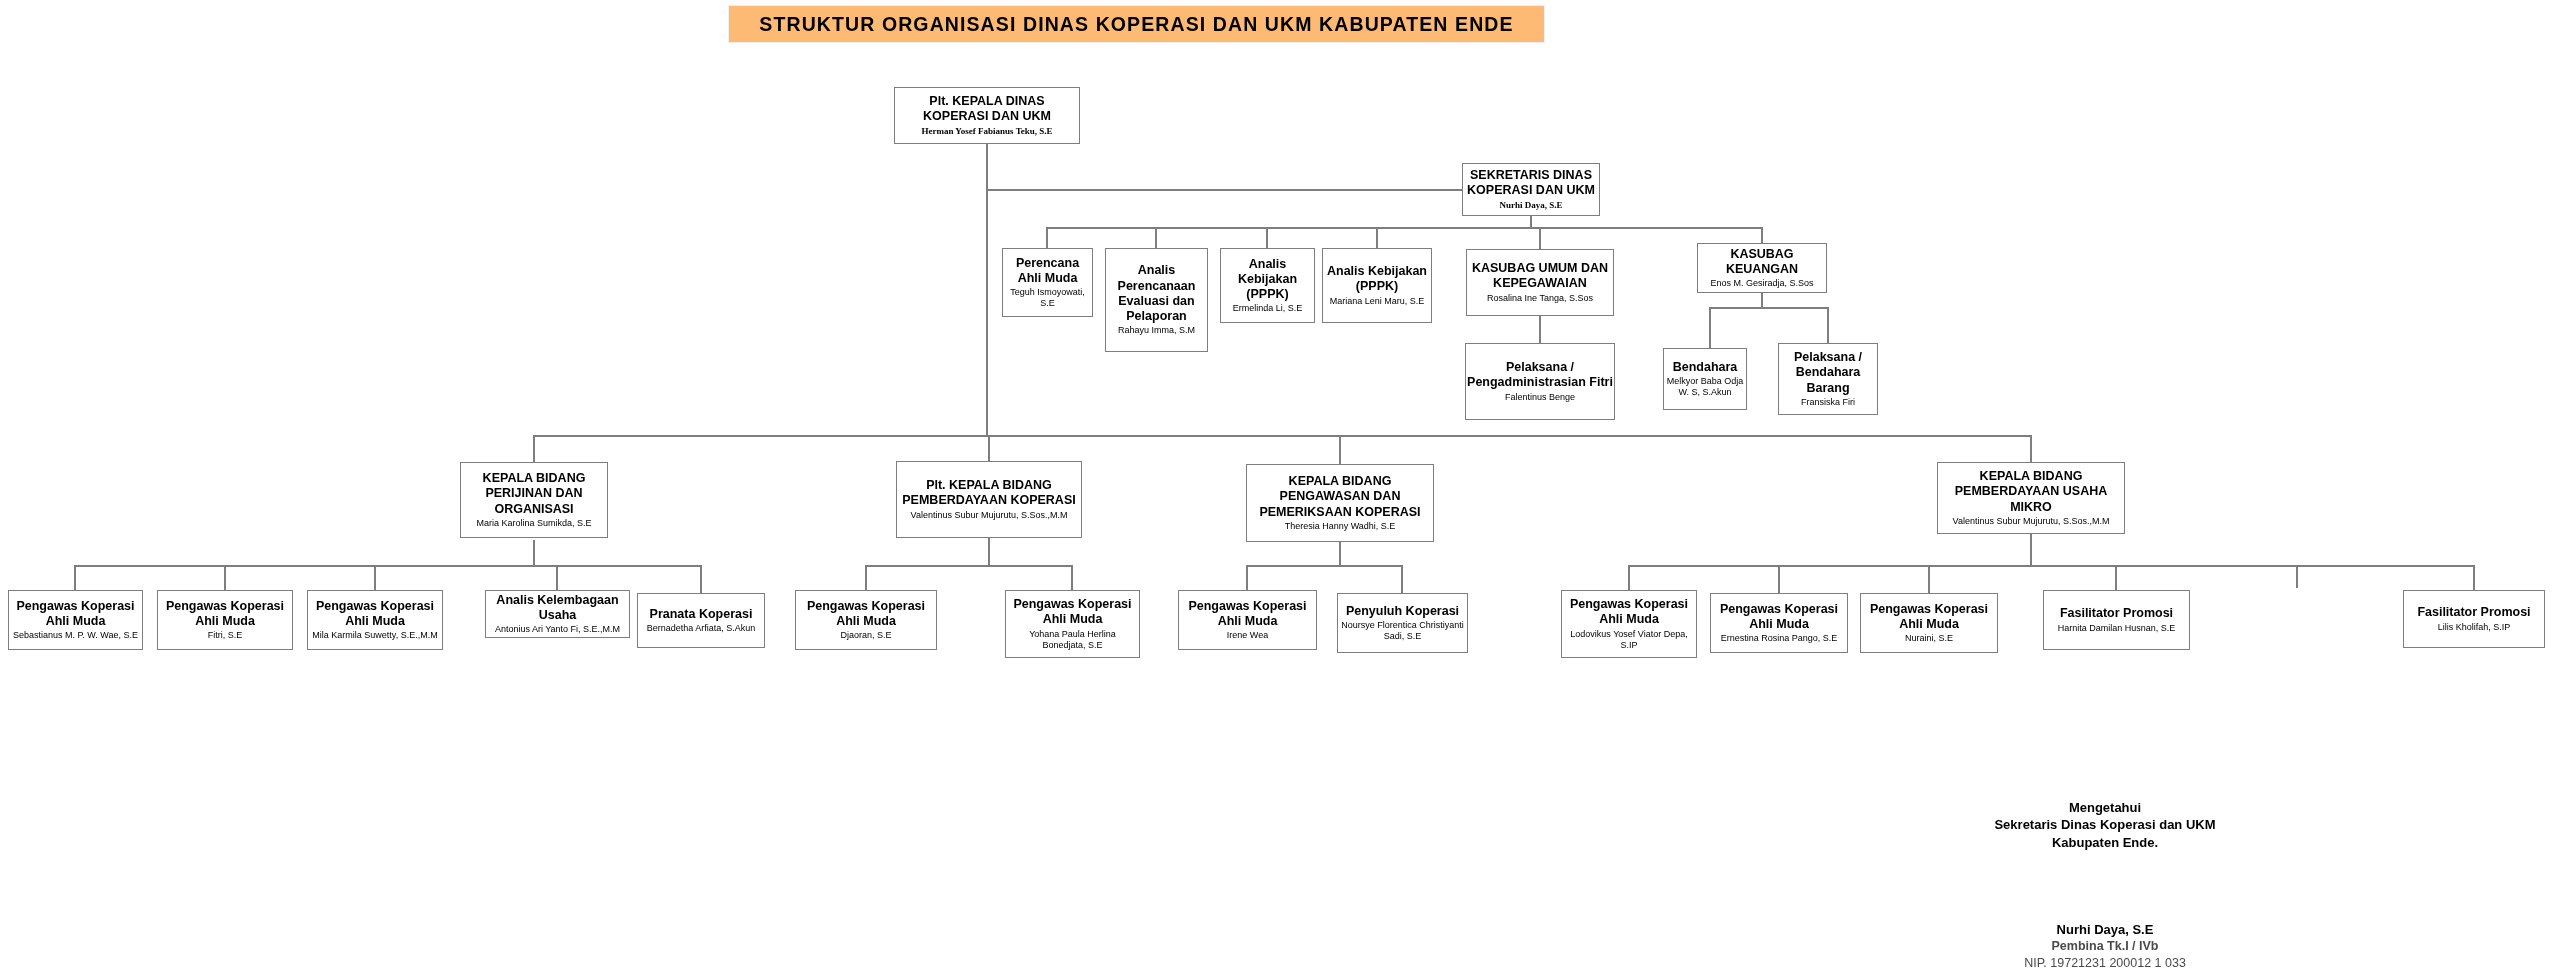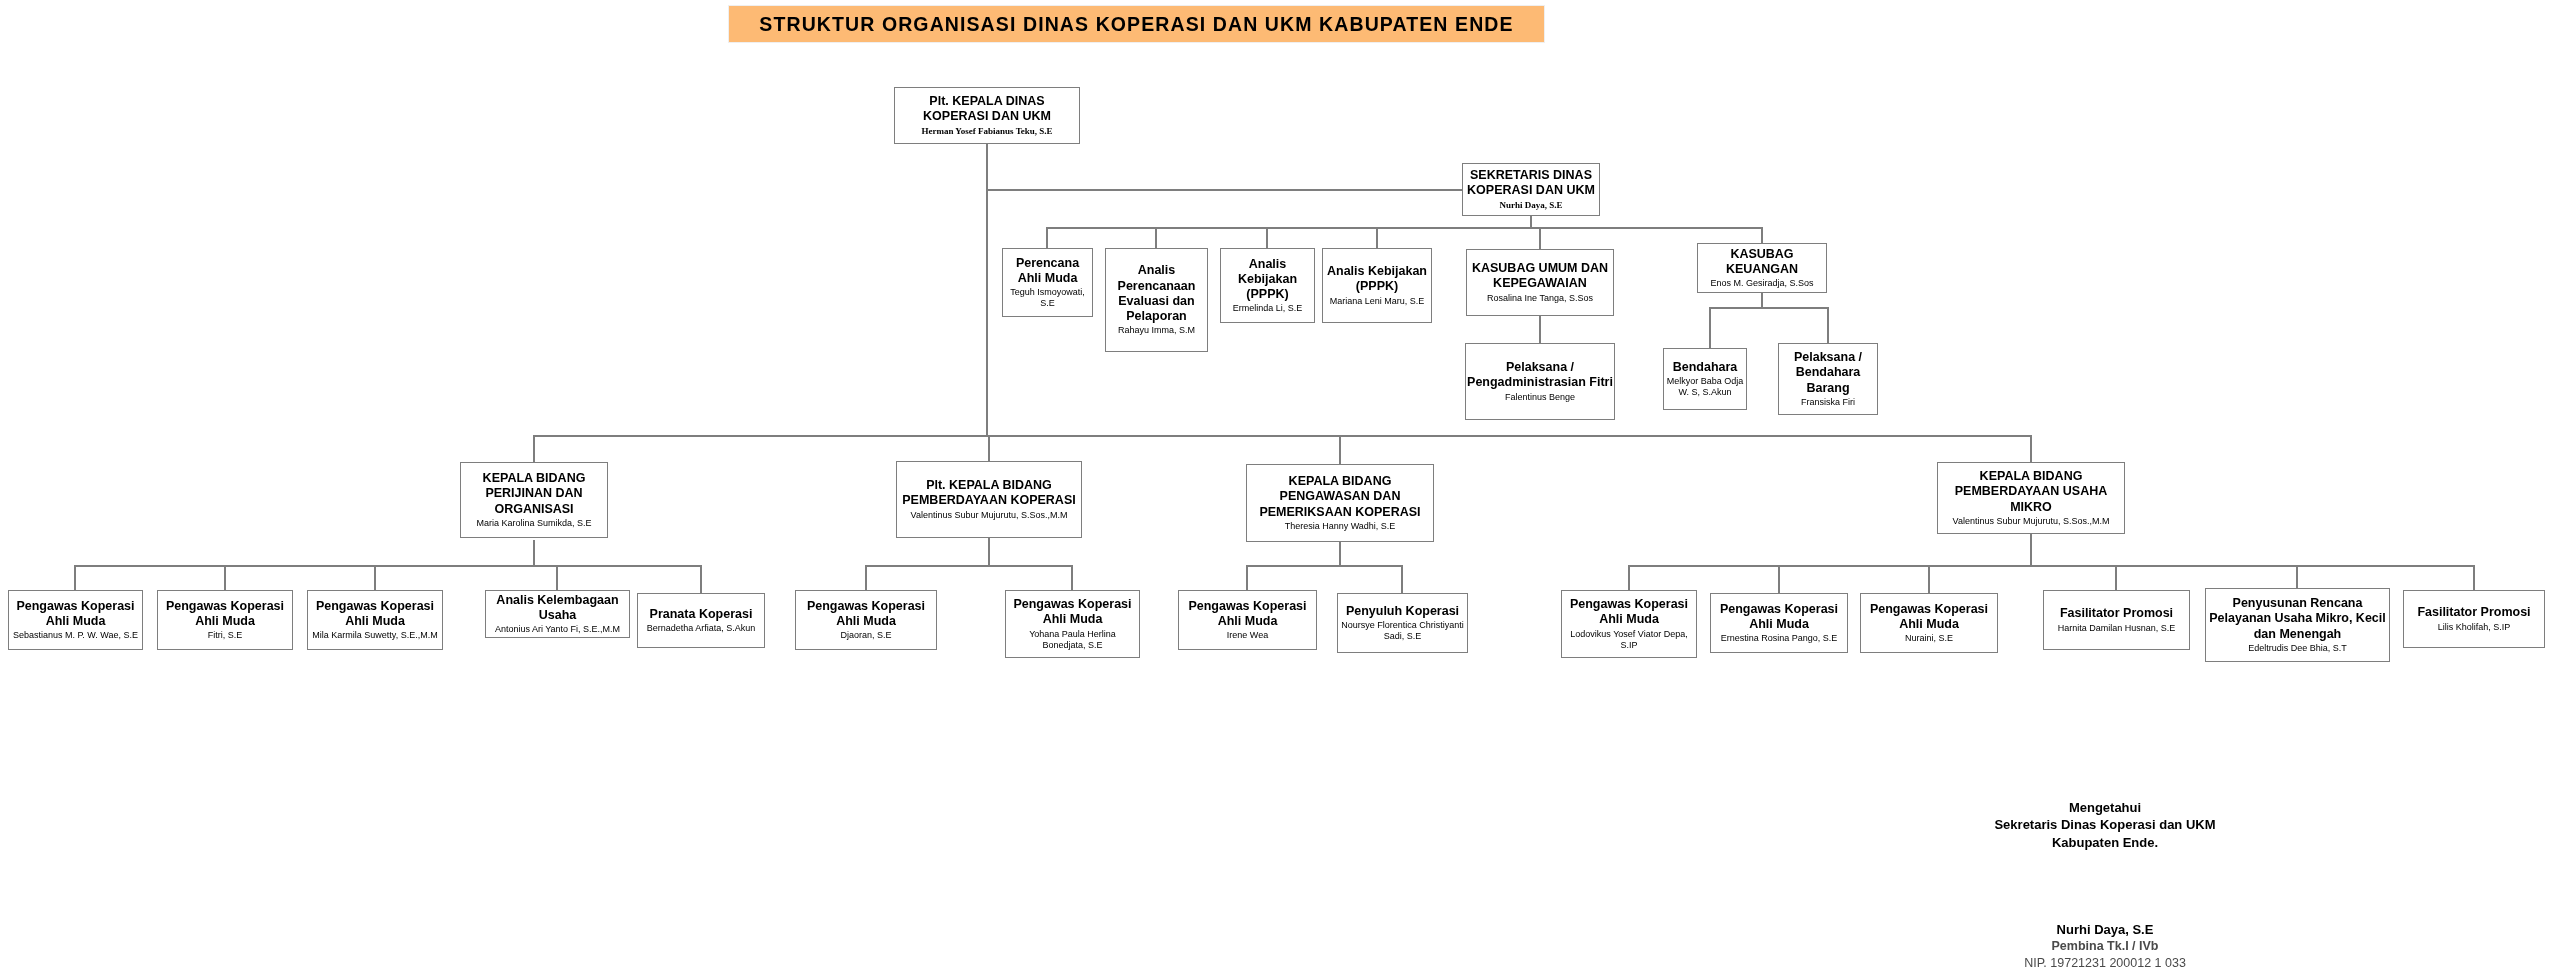--- a/index.html
+++ b/index.html
@@ -193,24 +193,20 @@
     <div class="n">Ernestina Rosina Pango, S.E</div>
   </div>
   <div class="node" style="left:1860px;top:593px;width:138px;height:60px">
     <div class="h">Pengawas Koperasi Ahli Muda</div>
     <div class="n">Nuraini, S.E</div>
   </div>
   <div class="node" style="left:2043px;top:590px;width:147px;height:60px">
     <div class="h">Fasilitator Promosi</div>
     <div class="n">Harnita Damilan Husnan, S.E</div>
   </div>
-  <div class="node" style="left:2205px;top:588px;width:185px;height:74px">
-    <div class="h">Penyusunan Rencana Pelayanan Usaha Mikro, Kecil dan Menengah</div>
-    <div class="n">Edeltrudis Dee Bhia, S.T</div>
-  </div>
   <div class="node" style="left:2403px;top:590px;width:142px;height:58px">
     <div class="h">Fasilitator Promosi</div>
     <div class="n">Lilis Kholifah, S.IP</div>
   </div>
 
   <div class="sig">
     <div class="b">Mengetahui</div>
     <div class="b">Sekretaris Dinas Koperasi dan UKM</div>
     <div class="b">Kabupaten Ende.</div>
     <div class="sig-name">Nurhi Daya, S.E</div>

